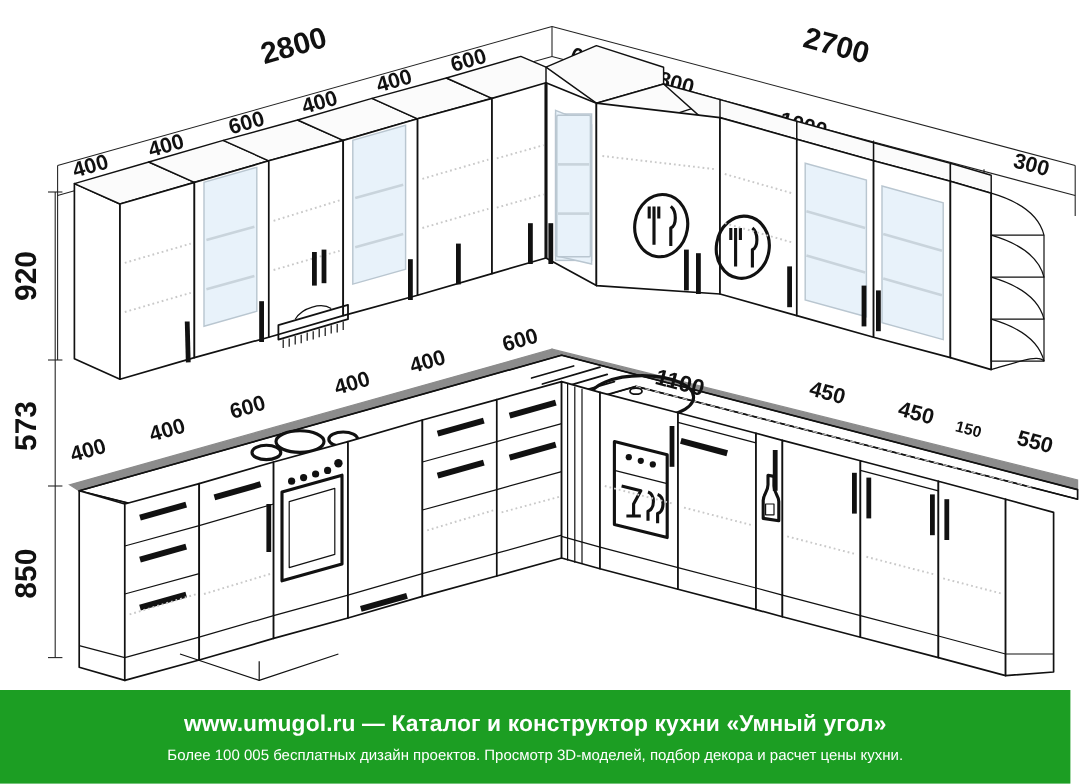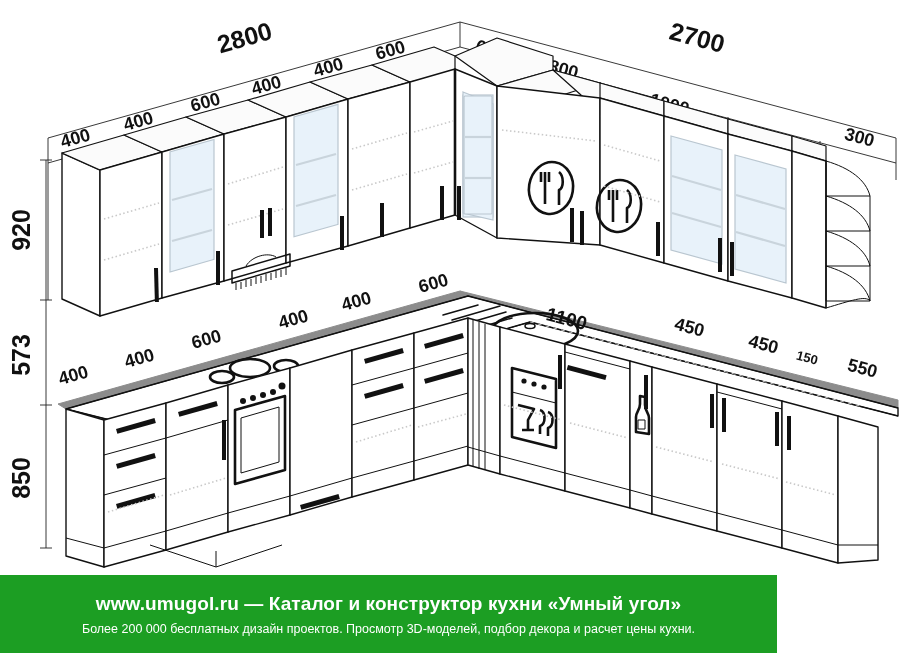--- a/index.html
+++ b/index.html
@@ -5,21 +5,21 @@
 <style>
   html,body{margin:0;padding:0;background:#ffffff;}
   body{width:910px;height:653px;overflow:hidden;
        font-family:"Liberation Sans","DejaVu Sans",sans-serif;}
   #stage{position:relative;width:910px;height:653px;background:#fff;}
   svg#drawing{position:absolute;left:0;top:0;width:910px;height:653px;}
 
   .dimtxt{font-family:"Liberation Sans","DejaVu Sans",sans-serif;
           font-weight:bold;fill:#111;}
 
-  #banner{position:absolute;left:0;top:575px;width:777px;height:78px;
+  #banner{position:absolute;left:0;top:575px;width:892px;height:78px;
           background:#1c9e23;color:#fff;box-sizing:border-box;
           display:flex;flex-direction:column;align-items:center;
           justify-content:center;}
   #banner .l1{font-size:19px;font-weight:bold;letter-spacing:.1px;
               white-space:nowrap;}
   #banner .l2{font-size:12.5px;margin-top:7px;white-space:nowrap;}
 </style>
 </head>
 <body>
 
@@ -362,16 +362,16 @@
     </g>
 
     <g>
       <path class="lnt" d="M150,545 L216,567 L282,545"></path>
       <path class="lnt" d="M216,567 L216,551"></path>
     </g>
   </svg>
 
   <div id="banner">
     <div class="l1">www.umugol.ru  —  Каталог и конструктор кухни «Умный угол»</div>
-    <div class="l2">Более 200 000 бесплатных дизайн проектов. Просмотр 3D-моделей, подбор декора и расчет цены кухни.</div>
+    <div class="l2">Более 100 005 бесплатных дизайн проектов. Просмотр 3D-моделей, подбор декора и расчет цены кухни.</div>
   </div>
 
 </div>
 
 </body></html>

